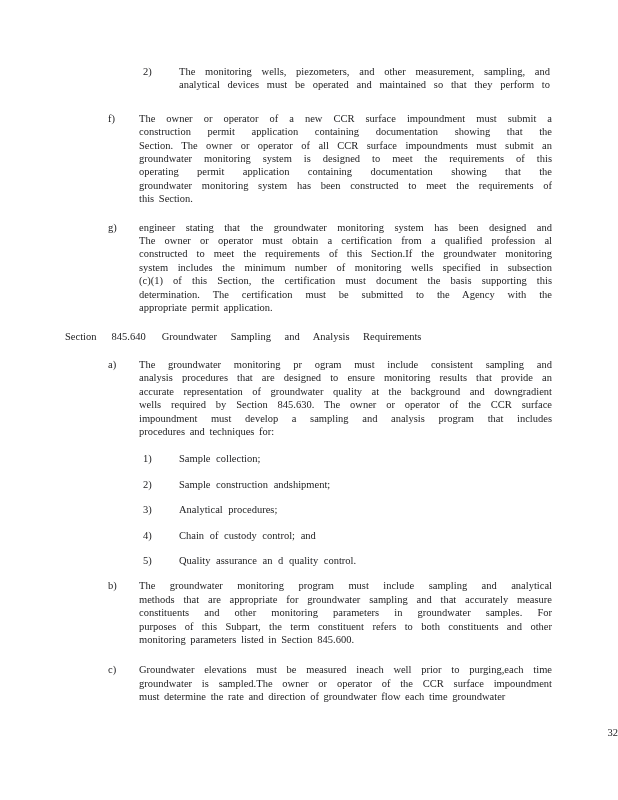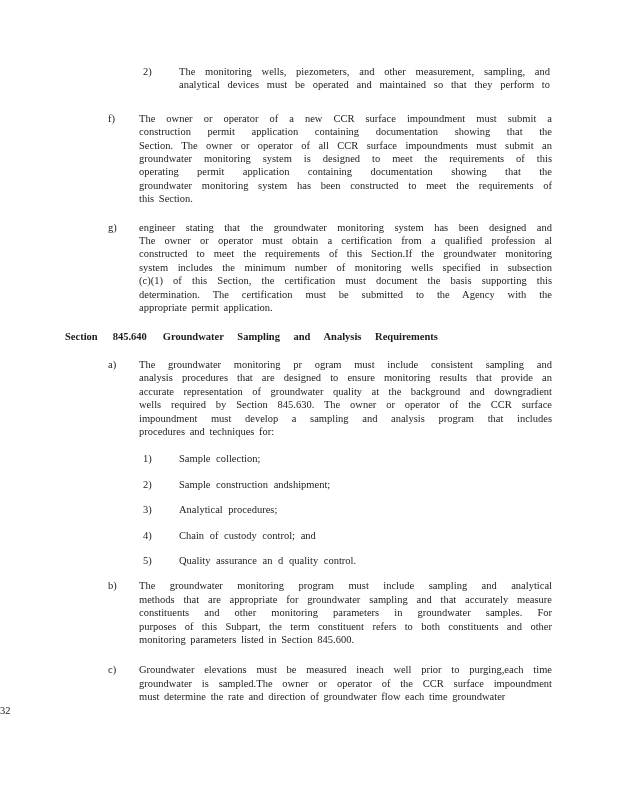--- a/index.html
+++ b/index.html
@@ -31,35 +31,36 @@
   .numbered .body  { width: 371px; }
 
   
   .line { text-align: justify; text-align-last: justify; word-spacing: 1px; }
   .line.last { text-align-last: left; word-spacing: 2px; }
 
   .listitem .body { word-spacing: 3px; }
 
   .heading {
     margin-left: 65px;
-    font-weight: bold;
+    font-weight: normal;
     white-space: nowrap;
   }
   .heading .h-label { margin-right: 15px; }
   .heading .h-num   { margin-right: 16px; }
   .heading .h-title { word-spacing: 11px; }
 
   .mb20 { margin-bottom: 20px; }
   .mb17 { margin-bottom: 17px; }
   .mb15 { margin-bottom: 15px; }
   .mb14 { margin-bottom: 14px; }
   .mb12 { margin-bottom: 12px; }
 
   .page-number {
-    text-align: left;
+    margin-top: 22px;
+    text-align: right;
     word-spacing: 2px;
   }
 </style>
 </head>
 <body>
 
 <div class="page">
 
   <div class="block numbered mb20">
     <div class="label">2)</div>

